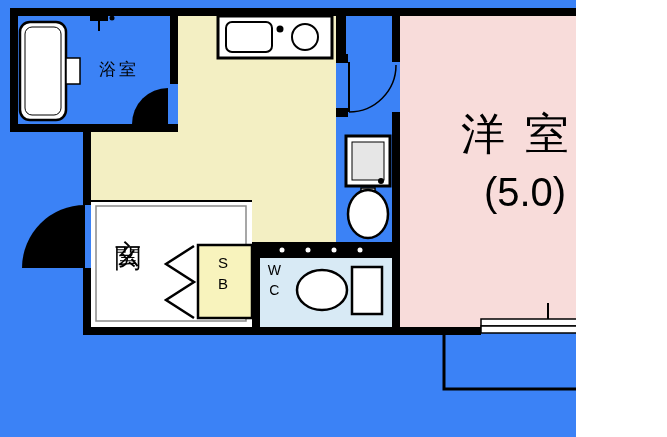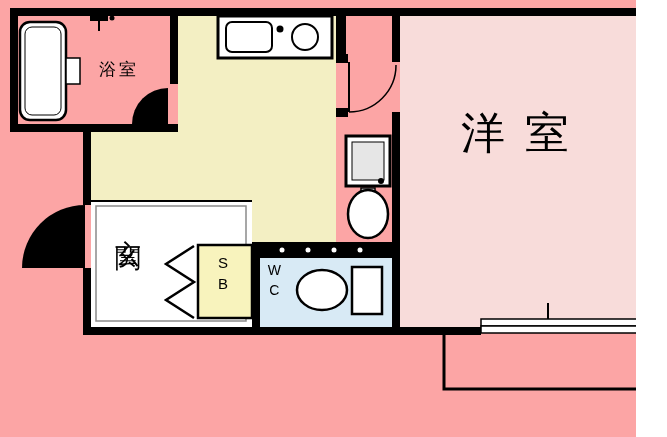--- a/index.html
+++ b/index.html
@@ -1,34 +1,34 @@
 <!DOCTYPE html>
 <html><head>
 <meta charset="utf-8">
 <style>
   html,body{margin:0;padding:0;background:#fff;}
   .stage{
     position:relative;
-    width:636px;height:437px;
-    background:#fca5a5;
+    width:576px;height:437px;
+    background:#3b82f6;
     font-family:"Liberation Sans","DejaVu Sans",sans-serif;
     overflow:hidden;
   }
   .stage svg{position:absolute;left:0;top:0;}
   .label{
     position:absolute;
     color:#000;
     white-space:nowrap;
     line-height:1.1;
   }
   .v{
     writing-mode:vertical-rl;
     text-orientation:upright;
   }
-  .center{text-align:center;font-family:Liberation Serif, serif;}
+  .center{text-align:center;}
 </style>
 </head>
 <body>
 
 <div class="stage">
   <svg width="667" height="437" viewBox="0 0 667 437">
 
     <rect x="178" y="16" width="158" height="226" fill="#f3efc3"></rect>
     <rect x="91" y="132" width="87" height="70" fill="#f3efc3"></rect>
     <rect x="400" y="16" width="248" height="311" fill="#f8dcda"></rect>
@@ -109,20 +109,21 @@
       <rect x="481" y="326" width="167" height="7" fill="#fff" stroke="#000" stroke-width="1.5"></rect>
       <line x1="548" y1="303" x2="548" y2="319" stroke="#000" stroke-width="2"></line>
     </g>
     <path d="M444,335 L444,389 L654,389 L654,335" fill="none" stroke="#000" stroke-width="3"></path>
   </svg>
 
   <div class="label" style="left:99px;top:61px;font-size:17px;letter-spacing:3px;">浴室</div>
 
   <div class="label center" style="left:430px;top:110px;width:190px;font-size:44px;letter-spacing:20px;">洋室</div>
 
+  <div class="label center" style="left:430px;top:170px;width:190px;font-size:40px;">(5.0)</div>
 
   <div class="label v" style="left:114px;top:218px;font-size:26px;letter-spacing:8px;">玄関</div>
 
   <div class="label v" style="left:214px;top:254px;font-size:15px;letter-spacing:4px;">SB</div>
 
   <div class="label v" style="left:266px;top:262px;font-size:14px;letter-spacing:4px;">WC</div>
 
 </div>
 
 </body></html>

